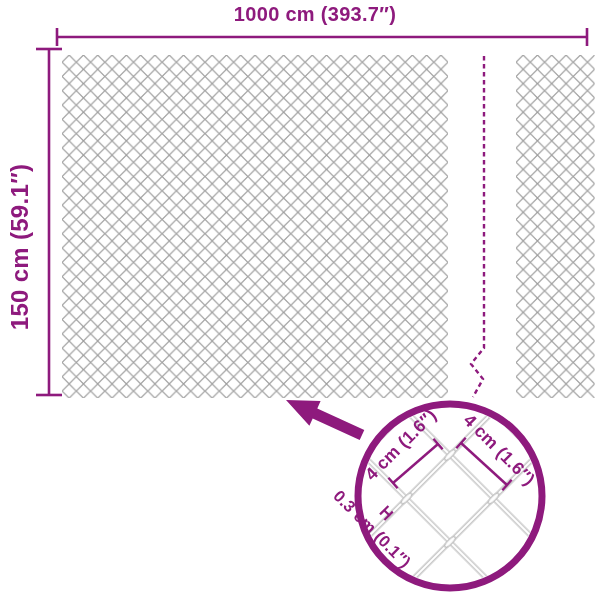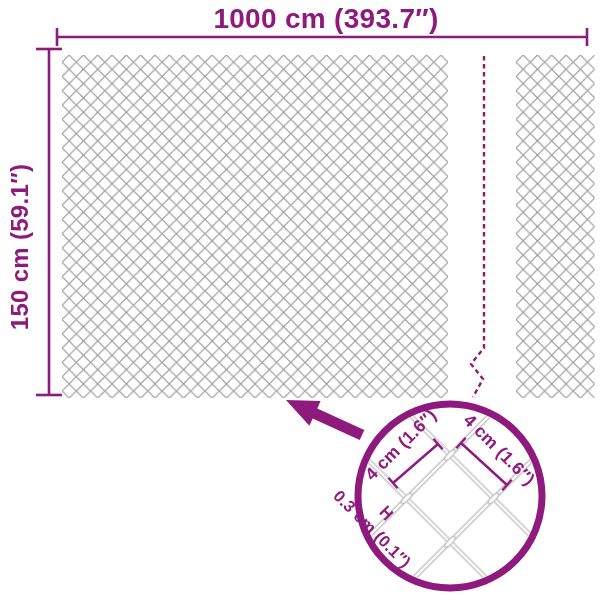--- a/index.html
+++ b/index.html
@@ -13,21 +13,21 @@
   body{font-family:"Liberation Sans",sans-serif;}
   .stage{position:relative;width:600px;height:600px;background:var(--background);}
   .stage svg{position:absolute;left:0;top:0;}
   .dim-label{
     position:absolute;
     color:var(--accent);
     font-weight:bold;
     white-space:nowrap;
     letter-spacing:0.3px;
   }
-  .lbl-top{left:326px;top:3px;font-size:28px;transform:translateX(-50%);}
+  .lbl-top{left:315px;top:3px;font-size:20px;transform:translateX(-50%);}
   .lbl-left{left:20px;top:247px;font-size:24px;transform:translate(-50%,-50%) rotate(-90deg);}
   .lbl-mesh-left{left:401px;top:445px;font-size:17.5px;transform:translate(-50%,-50%) rotate(-45deg);}
   .lbl-mesh-right{left:499px;top:450px;font-size:17.5px;transform:translate(-50%,-50%) rotate(45deg);}
   .lbl-wire{left:372px;top:529px;font-size:16.5px;transform:translate(-50%,-50%) rotate(45deg);}
 </style>
 </head>
 <body>
 
 <div class="stage">
 

